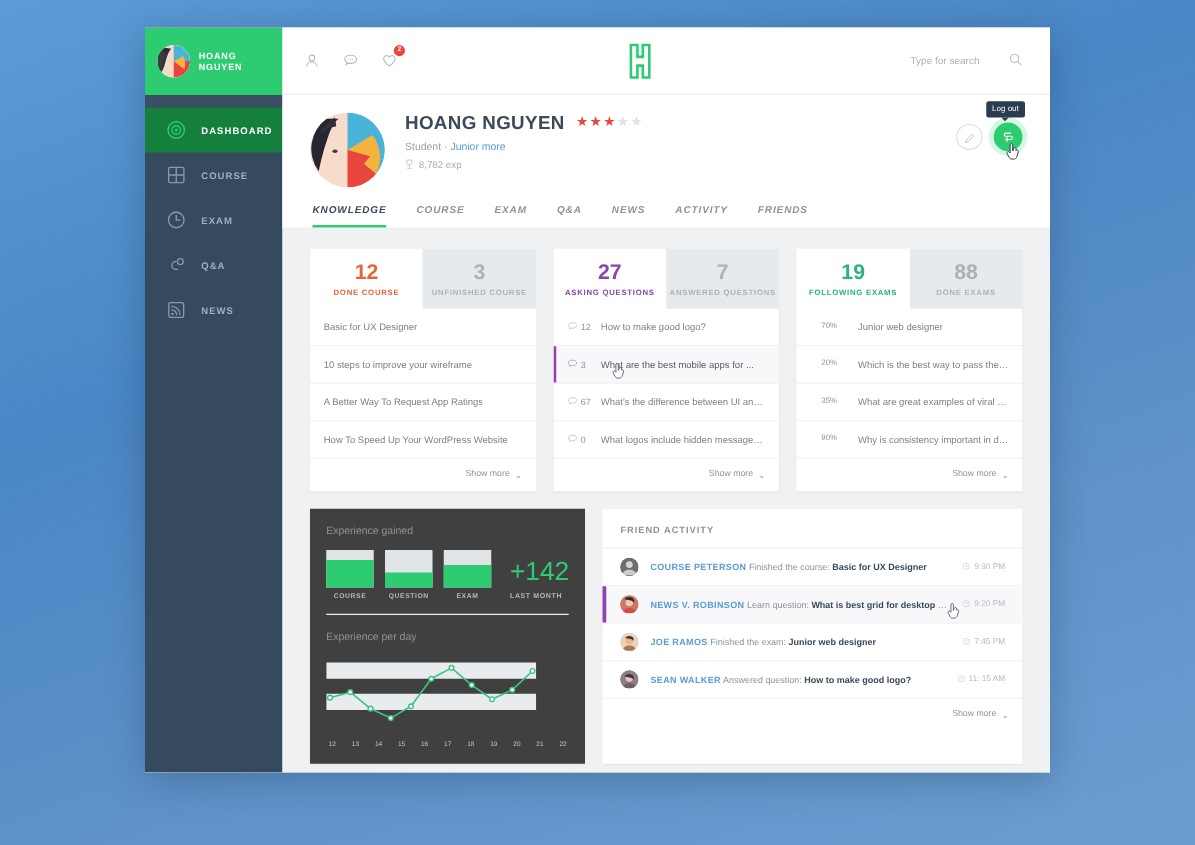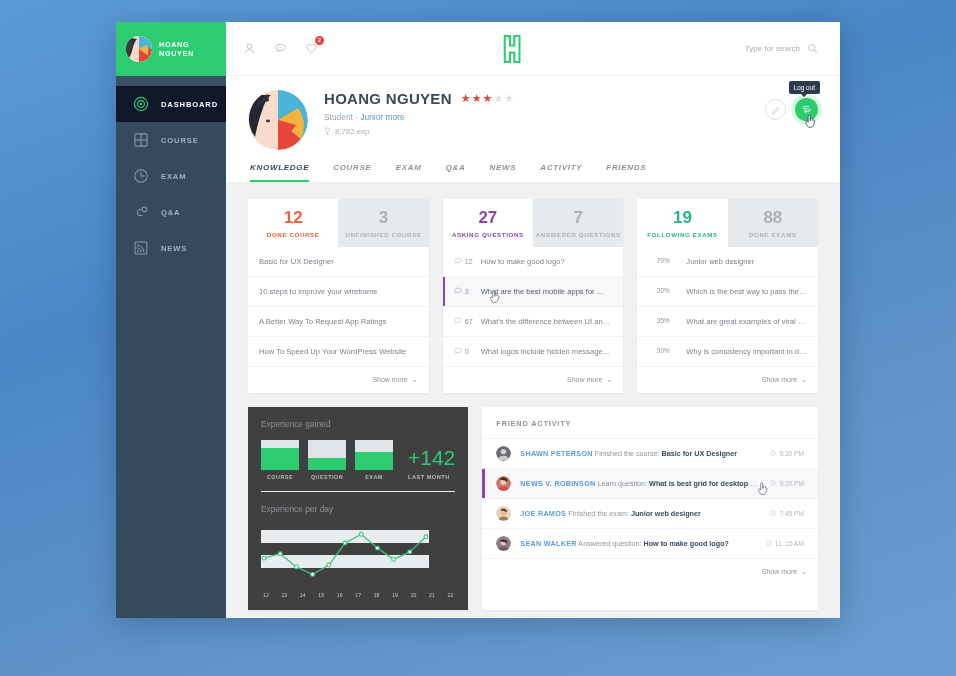--- a/index.html
+++ b/index.html
@@ -60,21 +60,21 @@
   .nav-item {
     height: 36px;
     display: flex;
     align-items: center;
     padding-left: 16px;
     gap: 12px;
     cursor: pointer;
     color: #9fb0c0;
   }
   .nav-item.active {
-    background: #0f172a;
+    background: #15803d;
     color: #ffffff;
   }
   .nav-item.active .nav-label { color:#fff; font-weight:bold; }
   .nav-icon { width: 17px; height: 17px; flex:0 0 17px; display:flex; align-items:center; justify-content:center;}
   .nav-label {
     font-size: 7.6px;
     letter-spacing: 0.85px;
     font-weight: bold;
     color: #9fb0c0;
   }
@@ -108,21 +108,21 @@
     border-radius: 50%;
     display: flex; align-items: center; justify-content: center;
     line-height: 1;
   }
   .logo-wrap { flex: 1; display: flex; justify-content: center; }
   .search-box { display: flex; align-items: center; gap: 7px; }
   .search-input {
     border: none; outline: none;
     font-size: 8px;
     color: #9aa3ab;
-    text-align: right;
+    text-align: center;
     width: 88px;
     font-family: "Liberation Sans", sans-serif;
     background: transparent;
   }
   .search-input::placeholder { color:#a7afb6; }
   
   .profile {
     background: #fff;
     padding: 14px 22px 0 22px;
     border-bottom: 1px solid #ebedef;
@@ -720,21 +720,21 @@
 
           <div class="fa-row">
             <span class="fa-av">
               <svg viewBox="0 0 15 15" width="15" height="15">
                   <circle cx="7.5" cy="7.5" r="7.5" fill="#6b6f74"></circle>
                   <circle cx="7.5" cy="5.6" r="2.7" fill="#d8d5d1"></circle>
                   <path d="M1.6 14.2c.6-3 3-4.4 5.9-4.4s5.3 1.4 5.9 4.4z" fill="#cfccc7"></path>
                 </svg>
             </span>
             <span class="fa-txt">
-              <span class="fa-user">SHAWN PETERSON</span>
+              <span class="fa-user">COURSE PETERSON</span>
               <span>Finished the course:</span>
               <span class="fa-obj">Basic for UX Designer</span>
             </span>
             <span class="fa-time">
               <svg viewBox="0 0 9 9" width="6" height="6">
                   <circle cx="4.5" cy="4.5" r="3.7" fill="none" stroke="#c2c8cd" stroke-width="0.8"></circle>
                   <path d="M4.5 2.4v2.3h1.7" fill="none" stroke="#c2c8cd" stroke-width="0.8"></path>
                 </svg>
               <span>9:30 PM</span>
             </span>

